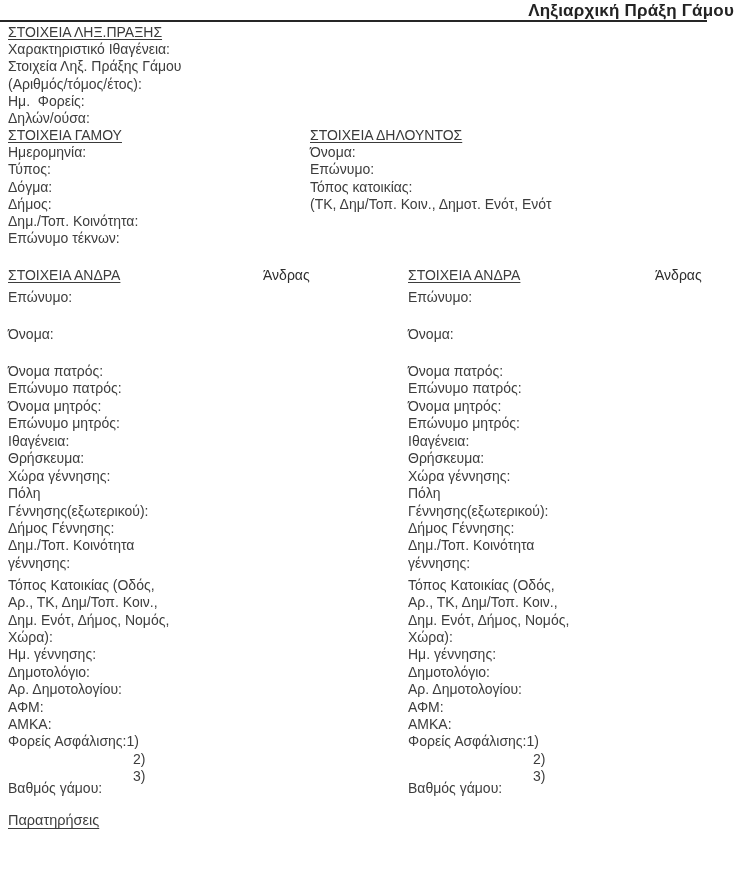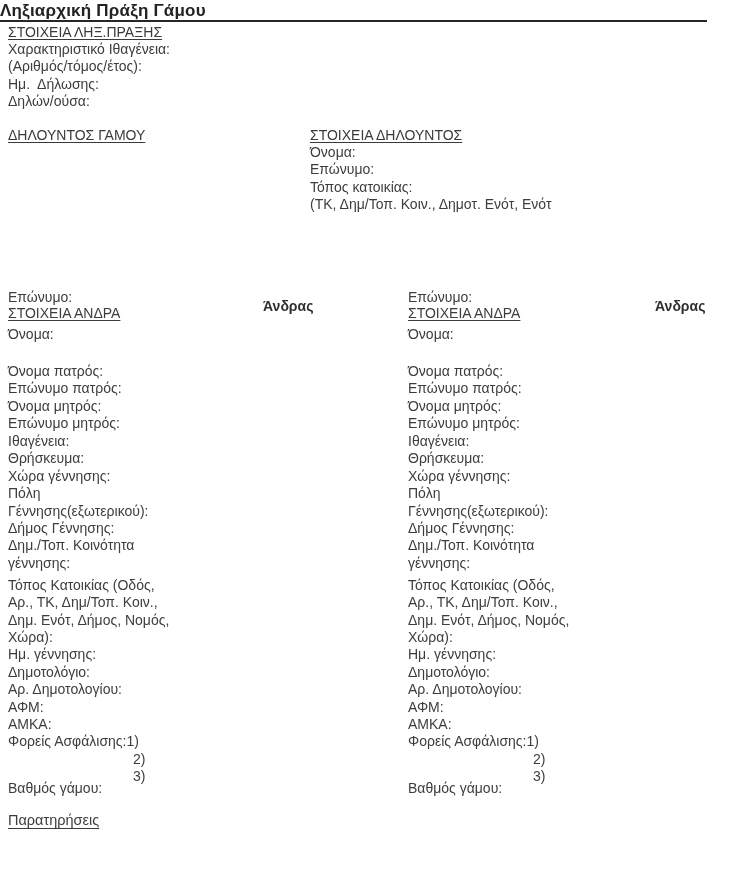--- a/index.html
+++ b/index.html
@@ -7,71 +7,80 @@
     position:relative;
     width:734px; height:893px;
     background:#ffffff;
     font-family:"Liberation Sans","DejaVu Sans",sans-serif;
     font-size:14px;
     color:#3d3d3d;
     overflow:hidden;
   }
   .doc-title {
     position:absolute; top:1px; left:0; width:734px;
-    text-align:left; font-weight:bold; font-size:17px; color:#232323;
+    text-align:right; font-weight:bold; font-size:17px; color:#232323;
     letter-spacing:0.2px;
   }
   .title-rule {
     position:absolute; top:20px; left:0;
     width:707px; height:2px; background:#262626;
   }
   .block { position:absolute; }
   .fline { height:17.2px; line-height:17.2px; white-space:pre; }
   .sec-head {
     height:17.2px; line-height:17.2px;
     text-transform:none; text-decoration:underline;
     text-underline-offset:2px; white-space:pre; color:#3a3a3a;
   }
   .pcol { position:absolute; width:300px; }
   .pline { position:absolute; left:0; height:17px; line-height:17px; white-space:pre; }
   .spouse-head {
     position:absolute; text-decoration:underline; text-underline-offset:2px;
-    height:17px; line-height:17px; white-space:pre;margin-top:38px;
+    height:17px; line-height:17px; white-space:pre;
   }
   .spouse-tag {
-    position:absolute; font-weight:bold; color:#2e2e2e;
-    height:17px; line-height:17px; white-space:pre;margin-top:31px;
+    position:absolute; font-weight:normal; color:#2e2e2e;
+    height:17px; line-height:17px; white-space:pre;
   }
   .notes-head {
     position:absolute; left:8px; top:812px;
     text-decoration:underline; text-underline-offset:3px;
     font-size:14.5px; white-space:pre;
   }
   .sig { position:absolute; top:912px; height:17px; line-height:17px; white-space:pre; }
 </style>
 </head>
 <body>
 
 <div class="page">
 
   <div class="doc-title">Ληξιαρχική Πράξη Γάμου</div>
   <div class="title-rule"></div>
 
   <div class="block" style="left:8px; top:24px;">
     <div class="sec-head">ΣΤΟΙΧΕΙΑ ΛΗΞ.ΠΡΑΞΗΣ</div>
     <div>
         <div class="fline">Χαρακτηριστικό Ιθαγένεια:</div>
+        <div class="fline">Στοιχεία Ληξ. Πράξης Γάμου</div>
         <div class="fline">(Αριθμός/τόμος/έτος):</div>
-        <div class="fline">Ημ.  Δήλωσης:</div>
+        <div class="fline">Ημ.  Φορείς:</div>
         <div class="fline">Δηλών/ούσα:</div>
       </div>
   </div>
 
   <div class="block" style="left:8px; top:127px;">
-    <div class="sec-head">ΔΗΛΟΥΝΤΟΣ ΓΑΜΟΥ</div>
+    <div class="sec-head">ΣΤΟΙΧΕΙΑ ΓΑΜΟΥ</div>
+    <div>
+        <div class="fline">Ημερομηνία:</div>
+        <div class="fline">Τύπος:</div>
+        <div class="fline">Δόγμα:</div>
+        <div class="fline">Δήμος:</div>
+        <div class="fline">Δημ./Τοπ. Κοινότητα:</div>
+        <div class="fline">Επώνυμο τέκνων:</div>
+      </div>
   </div>
 
   <div class="block" style="left:310px; top:127px;">
     <div class="sec-head">ΣΤΟΙΧΕΙΑ ΔΗΛΟΥΝΤΟΣ</div>
     <div>
         <div class="fline">Όνομα:</div>
         <div class="fline">Επώνυμο:</div>
         <div class="fline">Τόπος κατοικίας:</div>
         <div class="fline">(ΤΚ, Δημ/Τοπ. Κοιν., Δημοτ. Ενότ, Ενότ</div>
       </div>

